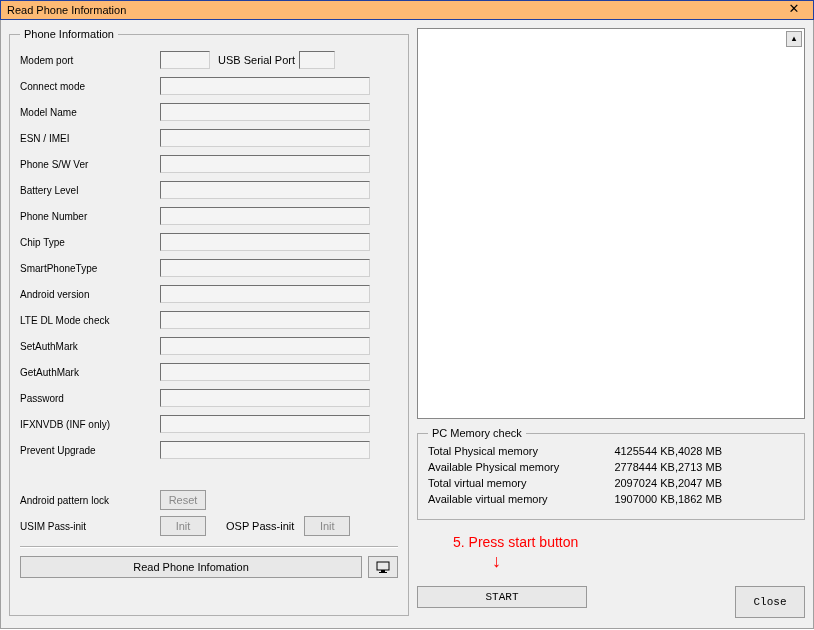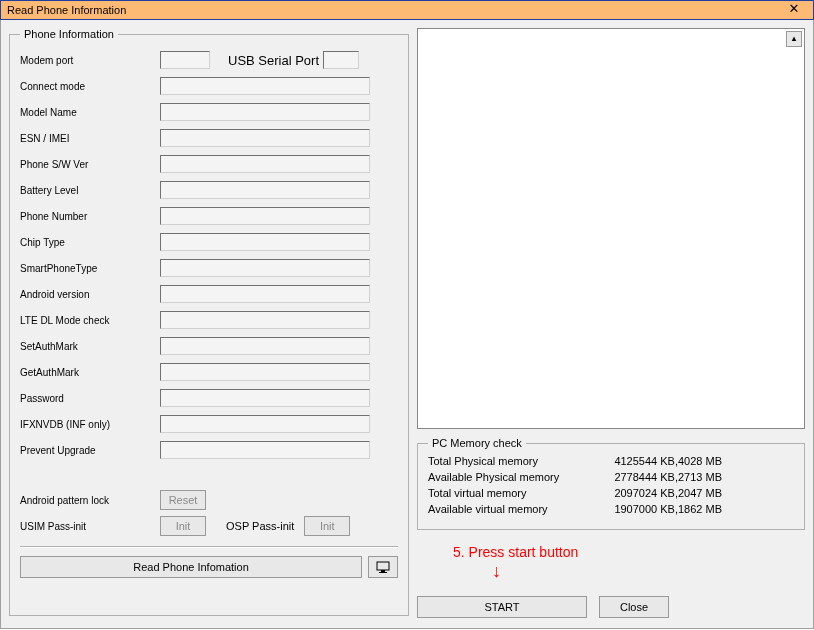--- a/index.html
+++ b/index.html
@@ -59,21 +59,21 @@
   border: 1px solid #888;
   border-top-color: #707070;
   border-left-color: #707070;
   border-right-color: #d0d0d0;
   border-bottom-color: #d0d0d0;
   background: #f4f4f4;
   height: 18px;
 }
 .sunken.small { width: 50px; }
 .sunken.wide { width: 210px; }
-.modem-extra { margin-left: 18px; font-size: 13px; }
+.modem-extra { margin-left: 8px; font-size: 11px; }
 .modem-box { width: 36px; margin-left: 4px; }
 
 .bottom-block { margin-top: 26px; }
 .btn {
   background: #e8e8e8;
   border: 1px solid #999;
   font-size: 11px;
   height: 20px;
   cursor: default;
   font-family: inherit;
@@ -120,23 +120,23 @@
   position: absolute;
   color: #ff0000;
   font-size: 14px;
   font-family: Arial, sans-serif;
 }
 .arrow-down {
   color: #ff0000;
   font-size: 18px;
   line-height: 14px;
 }
-.bottom-right { display: flex; gap: 12px; justify-content: flex-start; margin-top: auto; padding-bottom: 2px; }
+.bottom-right { display: flex; gap: 12px; justify-content: space-between; margin-top: auto; padding-bottom: 2px; font-family: Liberation Mono, monospace; }
 .start-btn { width: 170px; height: 22px; }
-.close-btn { width: 70px; height: 22px; }
+.close-btn { width: 70px; height: 32px; }
 </style>
 </head>
 <body>
 
 <div class="titlebar">
   <span class="titlebar-text">Read Phone Information</span>
   <div class="close-x">✕</div>
 </div>
 
 <div class="client">

